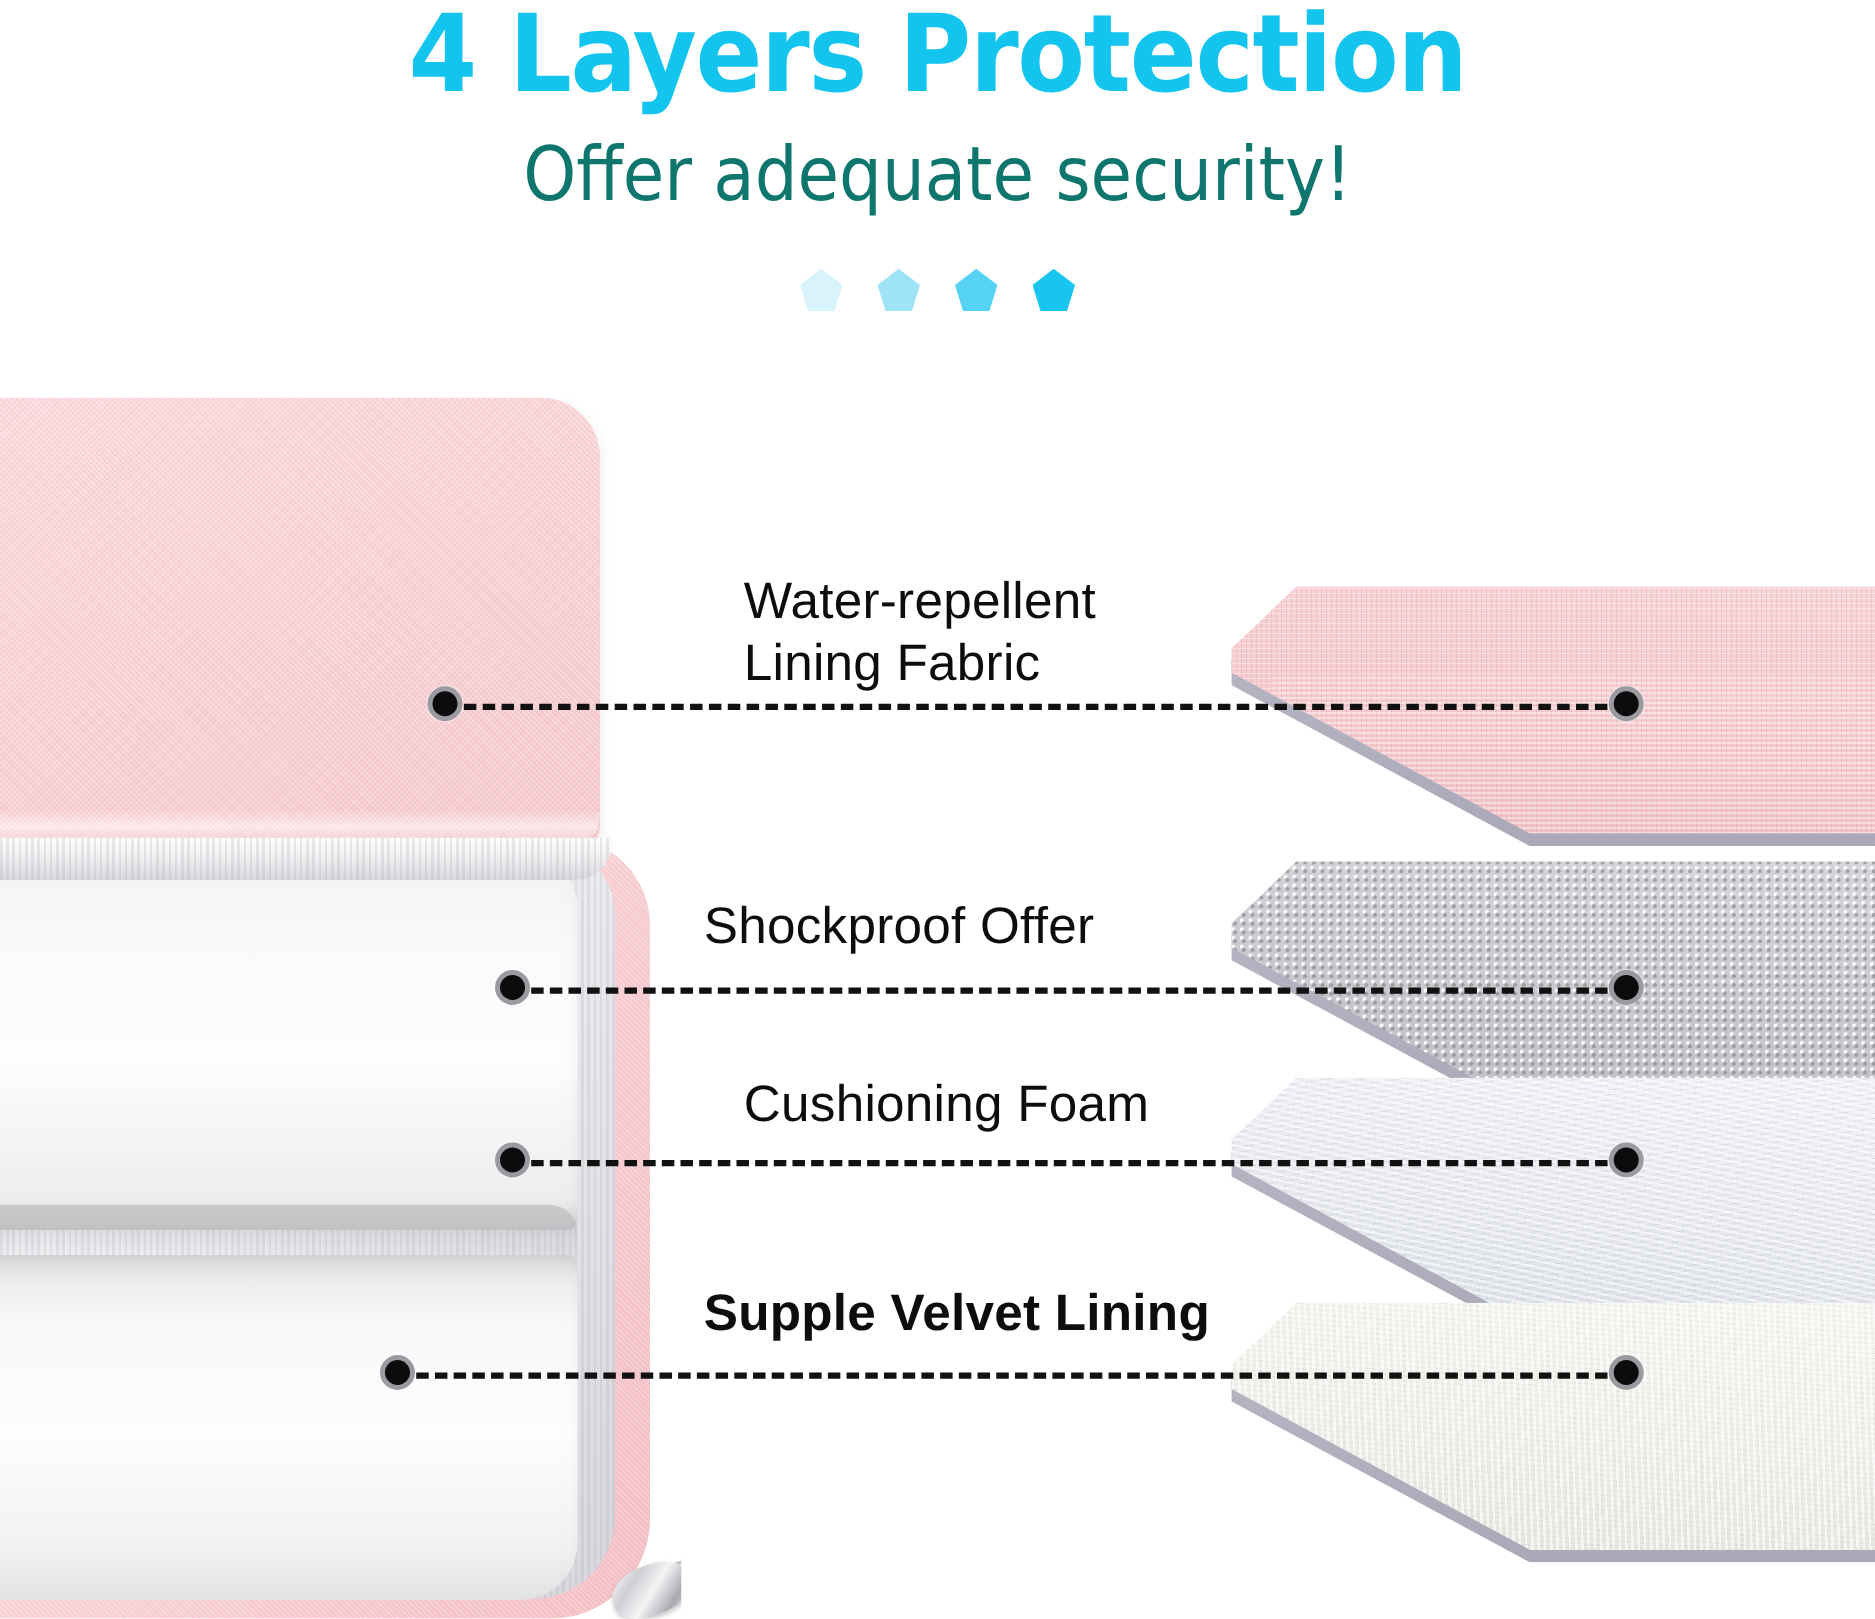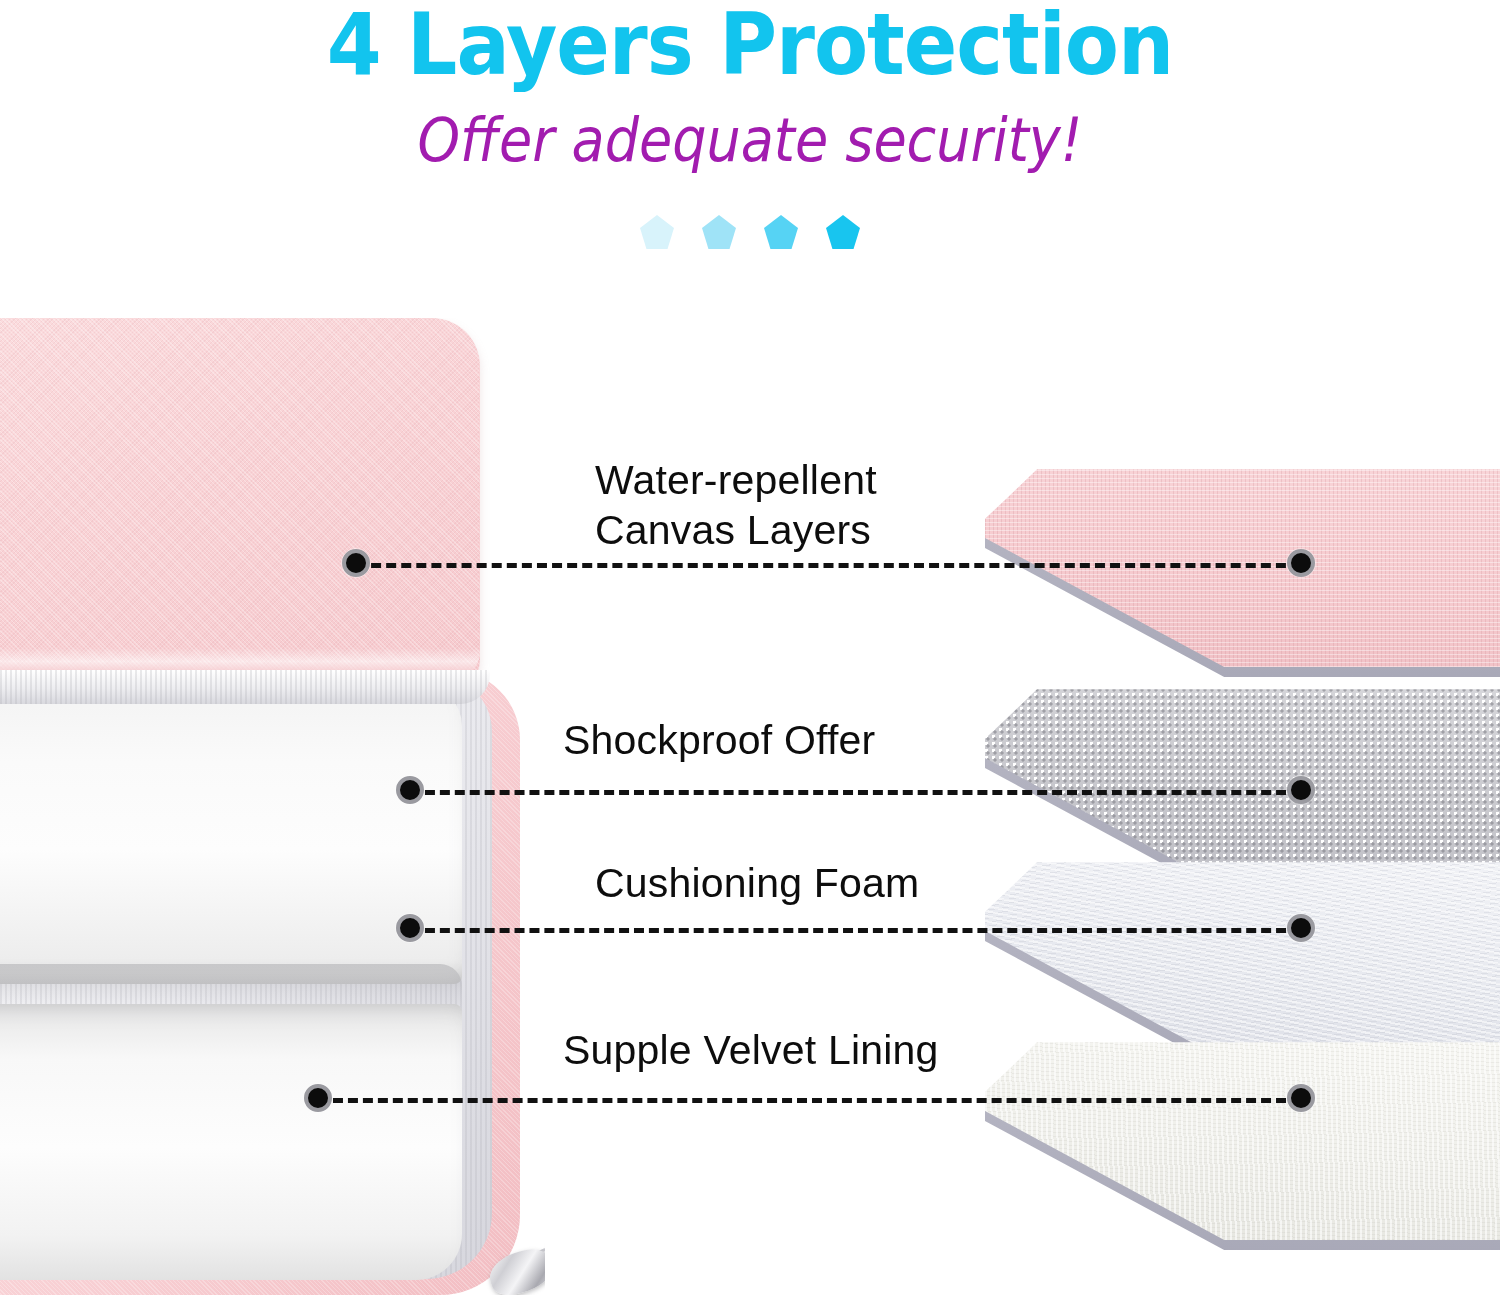--- a/index.html
+++ b/index.html
@@ -162,21 +162,21 @@
     position:absolute;color:#0d0d0d;font-size:41px;line-height:50px;
     font-family:"Liberation Sans","DejaVu Sans",sans-serif;
     white-space:pre-line;letter-spacing:.2px;
   }
 </style>
 </head>
 <body>
 
 <div id="header">
   <div id="title" style="color: rgb(18, 196, 238);">4 Layers Protection</div>
-  <div id="subtitle" style="color: #a21caf; font-style: italic;">Offer adequate security!</div>
+  <div id="subtitle" style="color: #0f766e;">Offer adequate security!</div>
   <div id="pentagons">
     <span class="penta" style="background:#D8F3FB"></span>
     <span class="penta" style="background:#9FE3F7"></span>
     <span class="penta" style="background:#56D3F4"></span>
     <span class="penta" style="background:#18C5EF"></span>
   </div>
 </div>
 
 <div id="photo">
   <div class="flap"></div>
@@ -209,28 +209,28 @@
 
 <div class="layer" style="left:985px;top:1025px;">
   <div class="edge"></div>
   <div class="face mat-velvet"></div>
 </div>
 
 <div class="dline" style="left:356px;top:563px;width:945px;"></div>
 <div class="dot" style="left:356px;top:563px;"></div>
 <div class="dot" style="left:1301px;top:563px;"></div>
 <div class="label" style="left:595px;top:455px;">Water-repellent
-Canvas Layers</div>
+Lining Fabric</div>
 
 <div class="dline" style="left:410px;top:790px;width:891px;"></div>
 <div class="dot" style="left:410px;top:790px;"></div>
 <div class="dot" style="left:1301px;top:790px;"></div>
 <div class="label" style="left:563px;top:715px;">Shockproof Offer</div>
 
 <div class="dline" style="left:410px;top:928px;width:891px;"></div>
 <div class="dot" style="left:410px;top:928px;"></div>
 <div class="dot" style="left:1301px;top:928px;"></div>
 <div class="label" style="left:595px;top:858px;">Cushioning Foam</div>
 
 <div class="dline" style="left:318px;top:1098px;width:983px;"></div>
 <div class="dot" style="left:318px;top:1098px;"></div>
 <div class="dot" style="left:1301px;top:1098px;"></div>
-<div class="label" style="left:563px;top:1025px;">Supple Velvet Lining</div>
+<div class="label" style="left:563px;top:1025px;font-weight:bold;">Supple Velvet Lining</div>
 
 </body></html>

